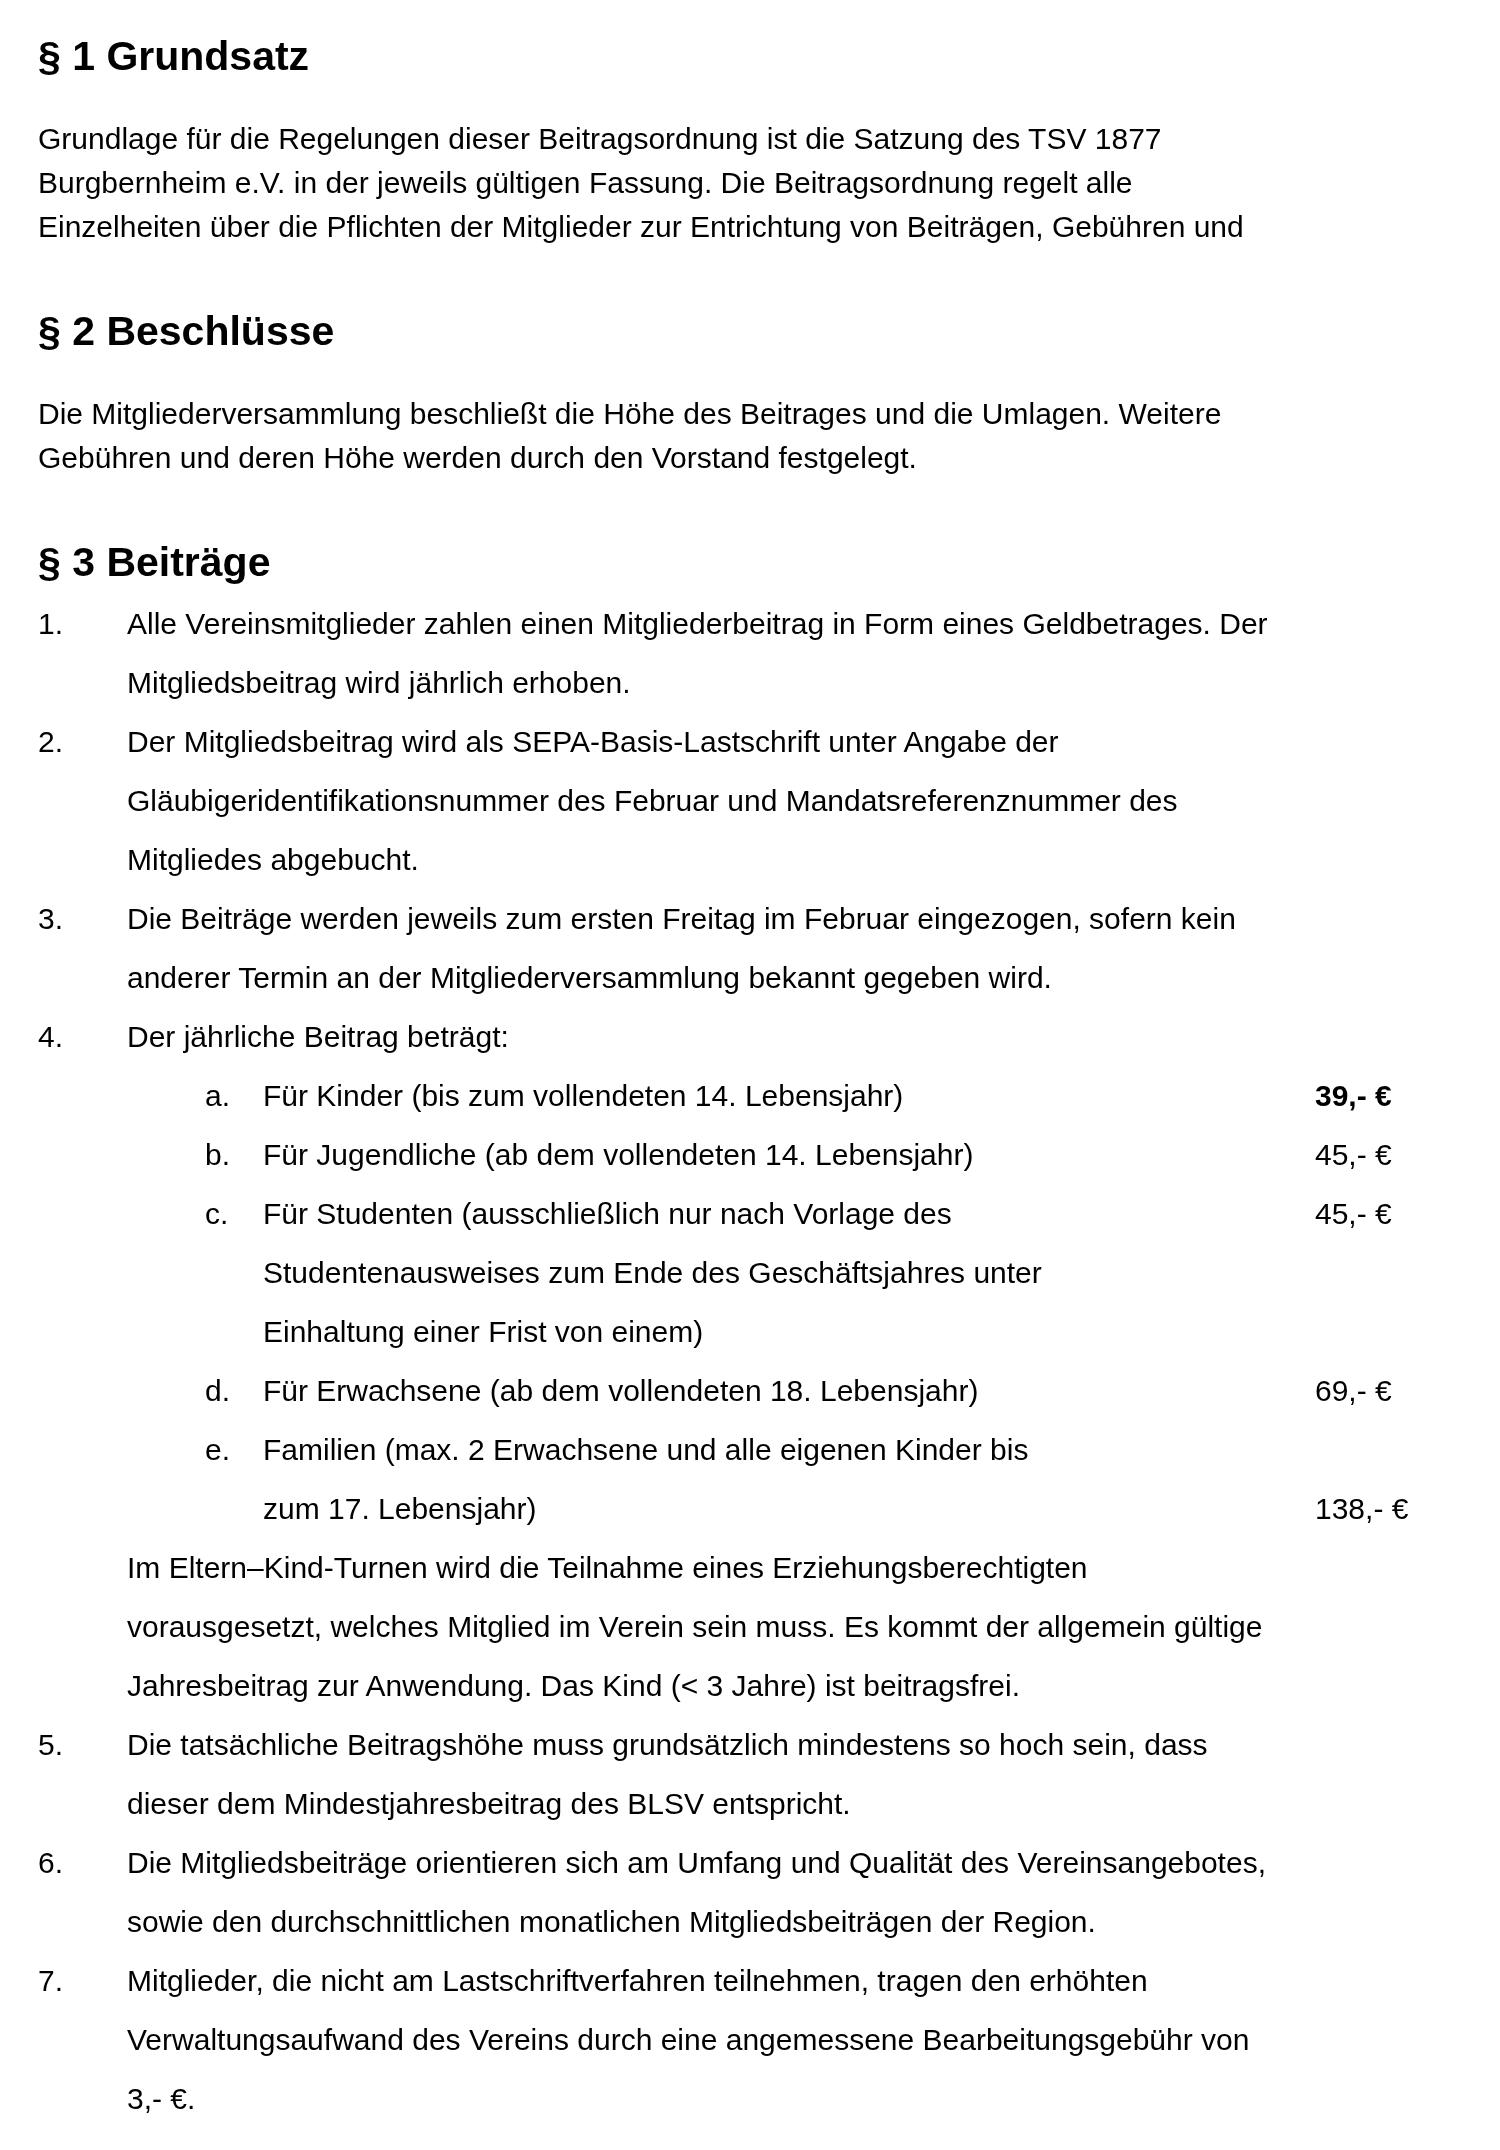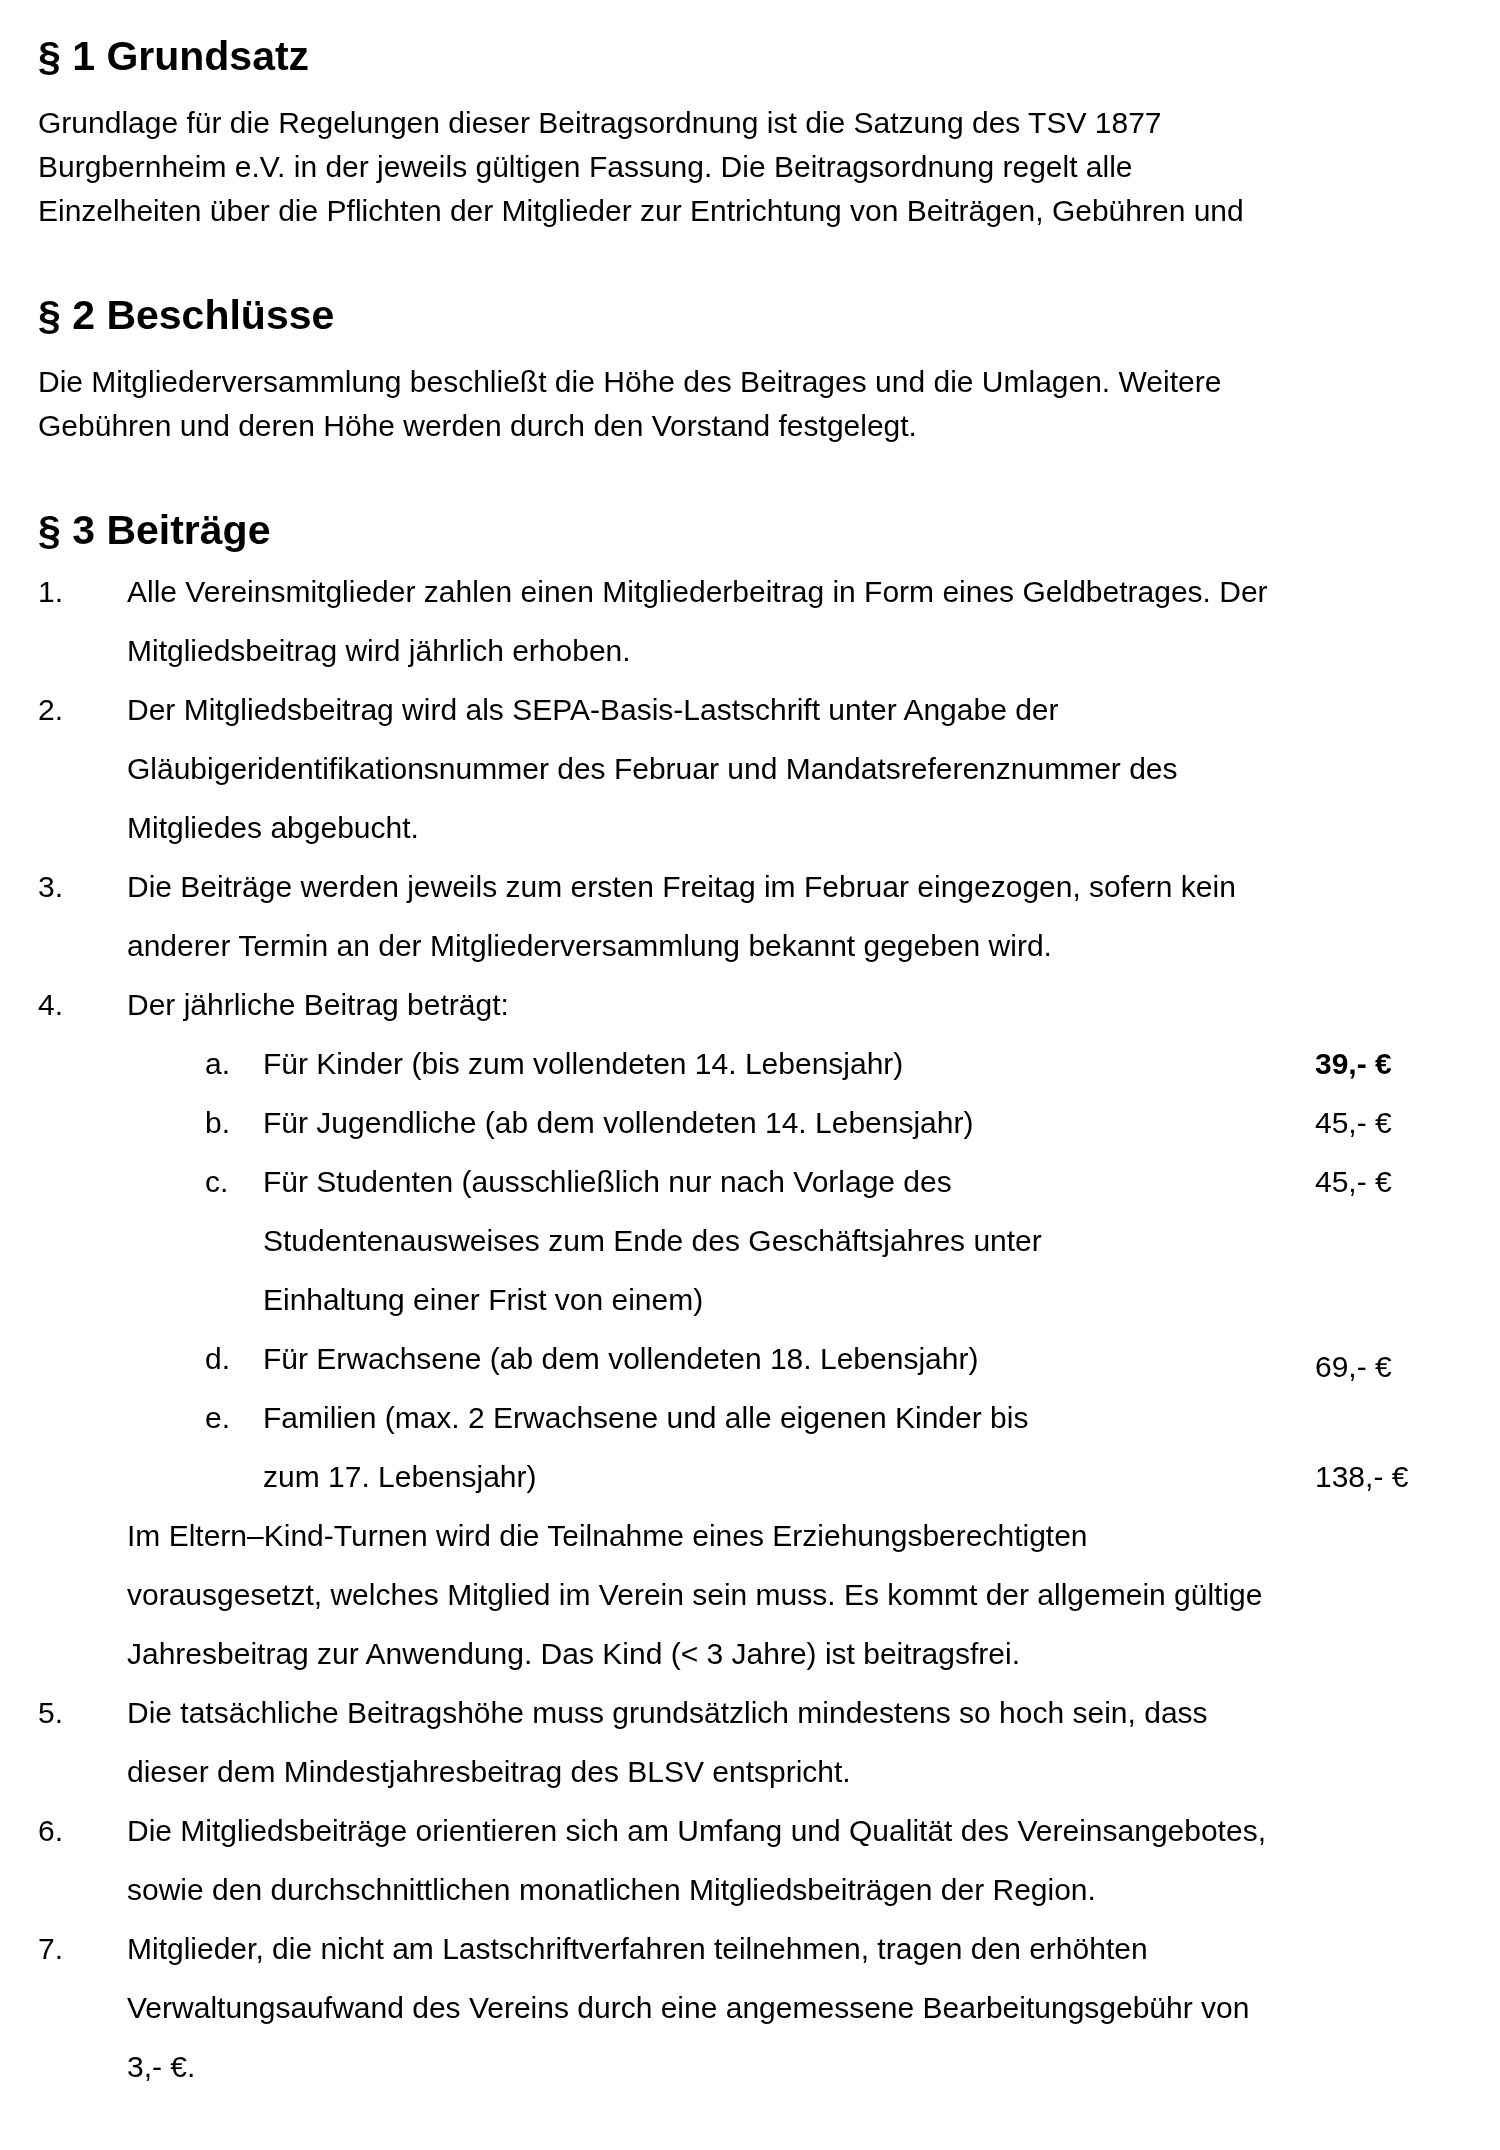--- a/index.html
+++ b/index.html
@@ -26,21 +26,21 @@
     font-size: 41px;
     line-height: 49px;
     font-weight: bold;
     margin: 58px 0 0 0;
     white-space: nowrap;
   }
   .sec-heading:first-child { margin-top: 0; }
   .para {
     font-size: 30px;
     line-height: 44px;
-    margin-top: 20px;
+    margin-top: 36px;
   }
   .para .line { white-space: nowrap; }
   .list {
     font-size: 30px;
     line-height: 59px;
     margin-top: 7px;
   }
   .item { display: flex; }
   .num {
     flex: none;
@@ -130,21 +130,21 @@
             </div>
             <div class="fee-cont">Studentenausweises zum Ende des Geschäftsjahres unter</div>
             <div class="fee-cont">Einhaltung einer Frist von einem)</div>
             <span class="price" style="top: 0px;">45,- €</span>
           </div>
           <div class="fee">
             <div class="fee-first">
               <span class="letter">d.</span>
               <span class="fee-text">Für Erwachsene (ab dem vollendeten 18. Lebensjahr)</span>
             </div>
-            <span class="price" style="top: 8px;">69,- €</span>
+            <span class="price" style="top: 0px;">69,- €</span>
           </div>
           <div class="fee">
             <div class="fee-first">
               <span class="letter">e.</span>
               <span class="fee-text">Familien (max. 2 Erwachsene und alle eigenen Kinder bis</span>
             </div>
             <div class="fee-cont">zum 17. Lebensjahr)</div>
             <span class="price" style="top: 59px;">138,- €</span>
           </div>
           <div class="line">Im Eltern–Kind-Turnen wird die Teilnahme eines Erziehungsberechtigten</div>

